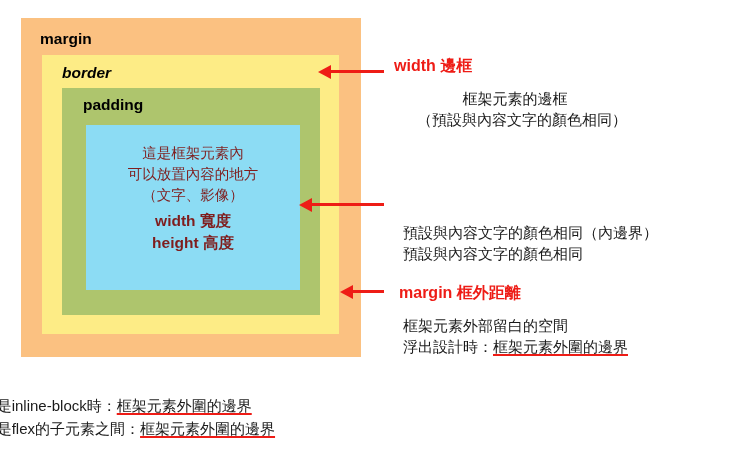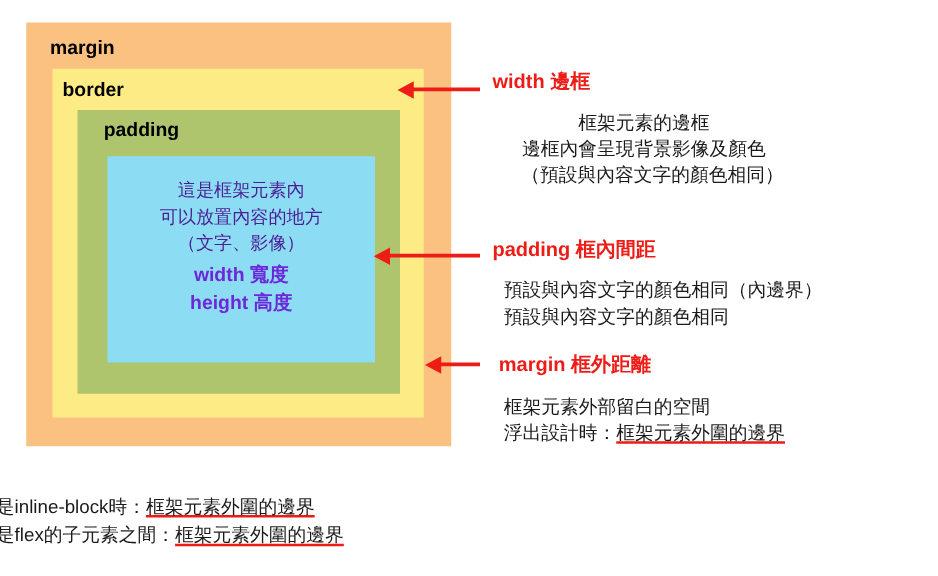--- a/index.html
+++ b/index.html
@@ -56,40 +56,40 @@
 
   .box-label {
     font-weight: bold;
     font-size: 15.5px;
     color: #000000;
     line-height: 1;
     white-space: nowrap;
     text-align: center;
   }
   #margin-label { position: absolute; left: 19px; top: 13px; }
-  #border-label { position: absolute; left: 8px; top: 10px; }
+  #border-label { position: absolute; left: 20px; top: 10px; font-style: italic; }
   #padding-label { position: absolute; left: 21px; top: 9px; }
 
   .content-line {
     font-size: 14.5px;
-    color: #4c1d95;
+    color: #7f1d1d;
     line-height: 21px;
     white-space: nowrap;
   }
   #content-text { position: absolute; left: 0; top: 18px; width: 100%; }
   #content-dims {
     position: absolute;
     left: 0;
     top: 85px;
     width: 100%;
   }
   .dim-line {
     font-size: 15.5px;
     font-weight: bold;
-    color: #6d28d9;
+    color: #7f1d1d;
     line-height: 22px;
     white-space: nowrap;
   }
 
   
   .arrow {
     position: absolute;
     height: 14px;
   }
   .arrow .shaft {
@@ -202,25 +202,23 @@
 <div class="arrow" id="arrow-margin">
   <div class="head"></div>
   <div class="shaft"></div>
 </div>
 
 <div id="annotations">
 
   <div class="ann-title" id="t-border">width 邊框</div>
   <div class="ann-body" id="b-border">
     <div>框架元素的邊框</div>
-    <div>邊框內會呈現背景影像及顏色</div>
     <div><span class="indent">（預設與內容文字的顏色相同）</span></div>
   </div>
 
-  <div class="ann-title" id="t-padding">padding 框內間距</div>
   <div class="ann-body" id="b-padding">
     <div>預設與內容文字的顏色相同（內邊界）</div>
     <div>預設與內容文字的顏色相同</div>
   </div>
 
   <div class="ann-title" id="t-margin">margin 框外距離</div>
   <div class="ann-body" id="b-margin">
     <div>框架元素外部留白的空間</div>
     <div><span>浮出設計時：</span><span class="u-red">框架元素外圍的邊界</span></div>
   </div>

